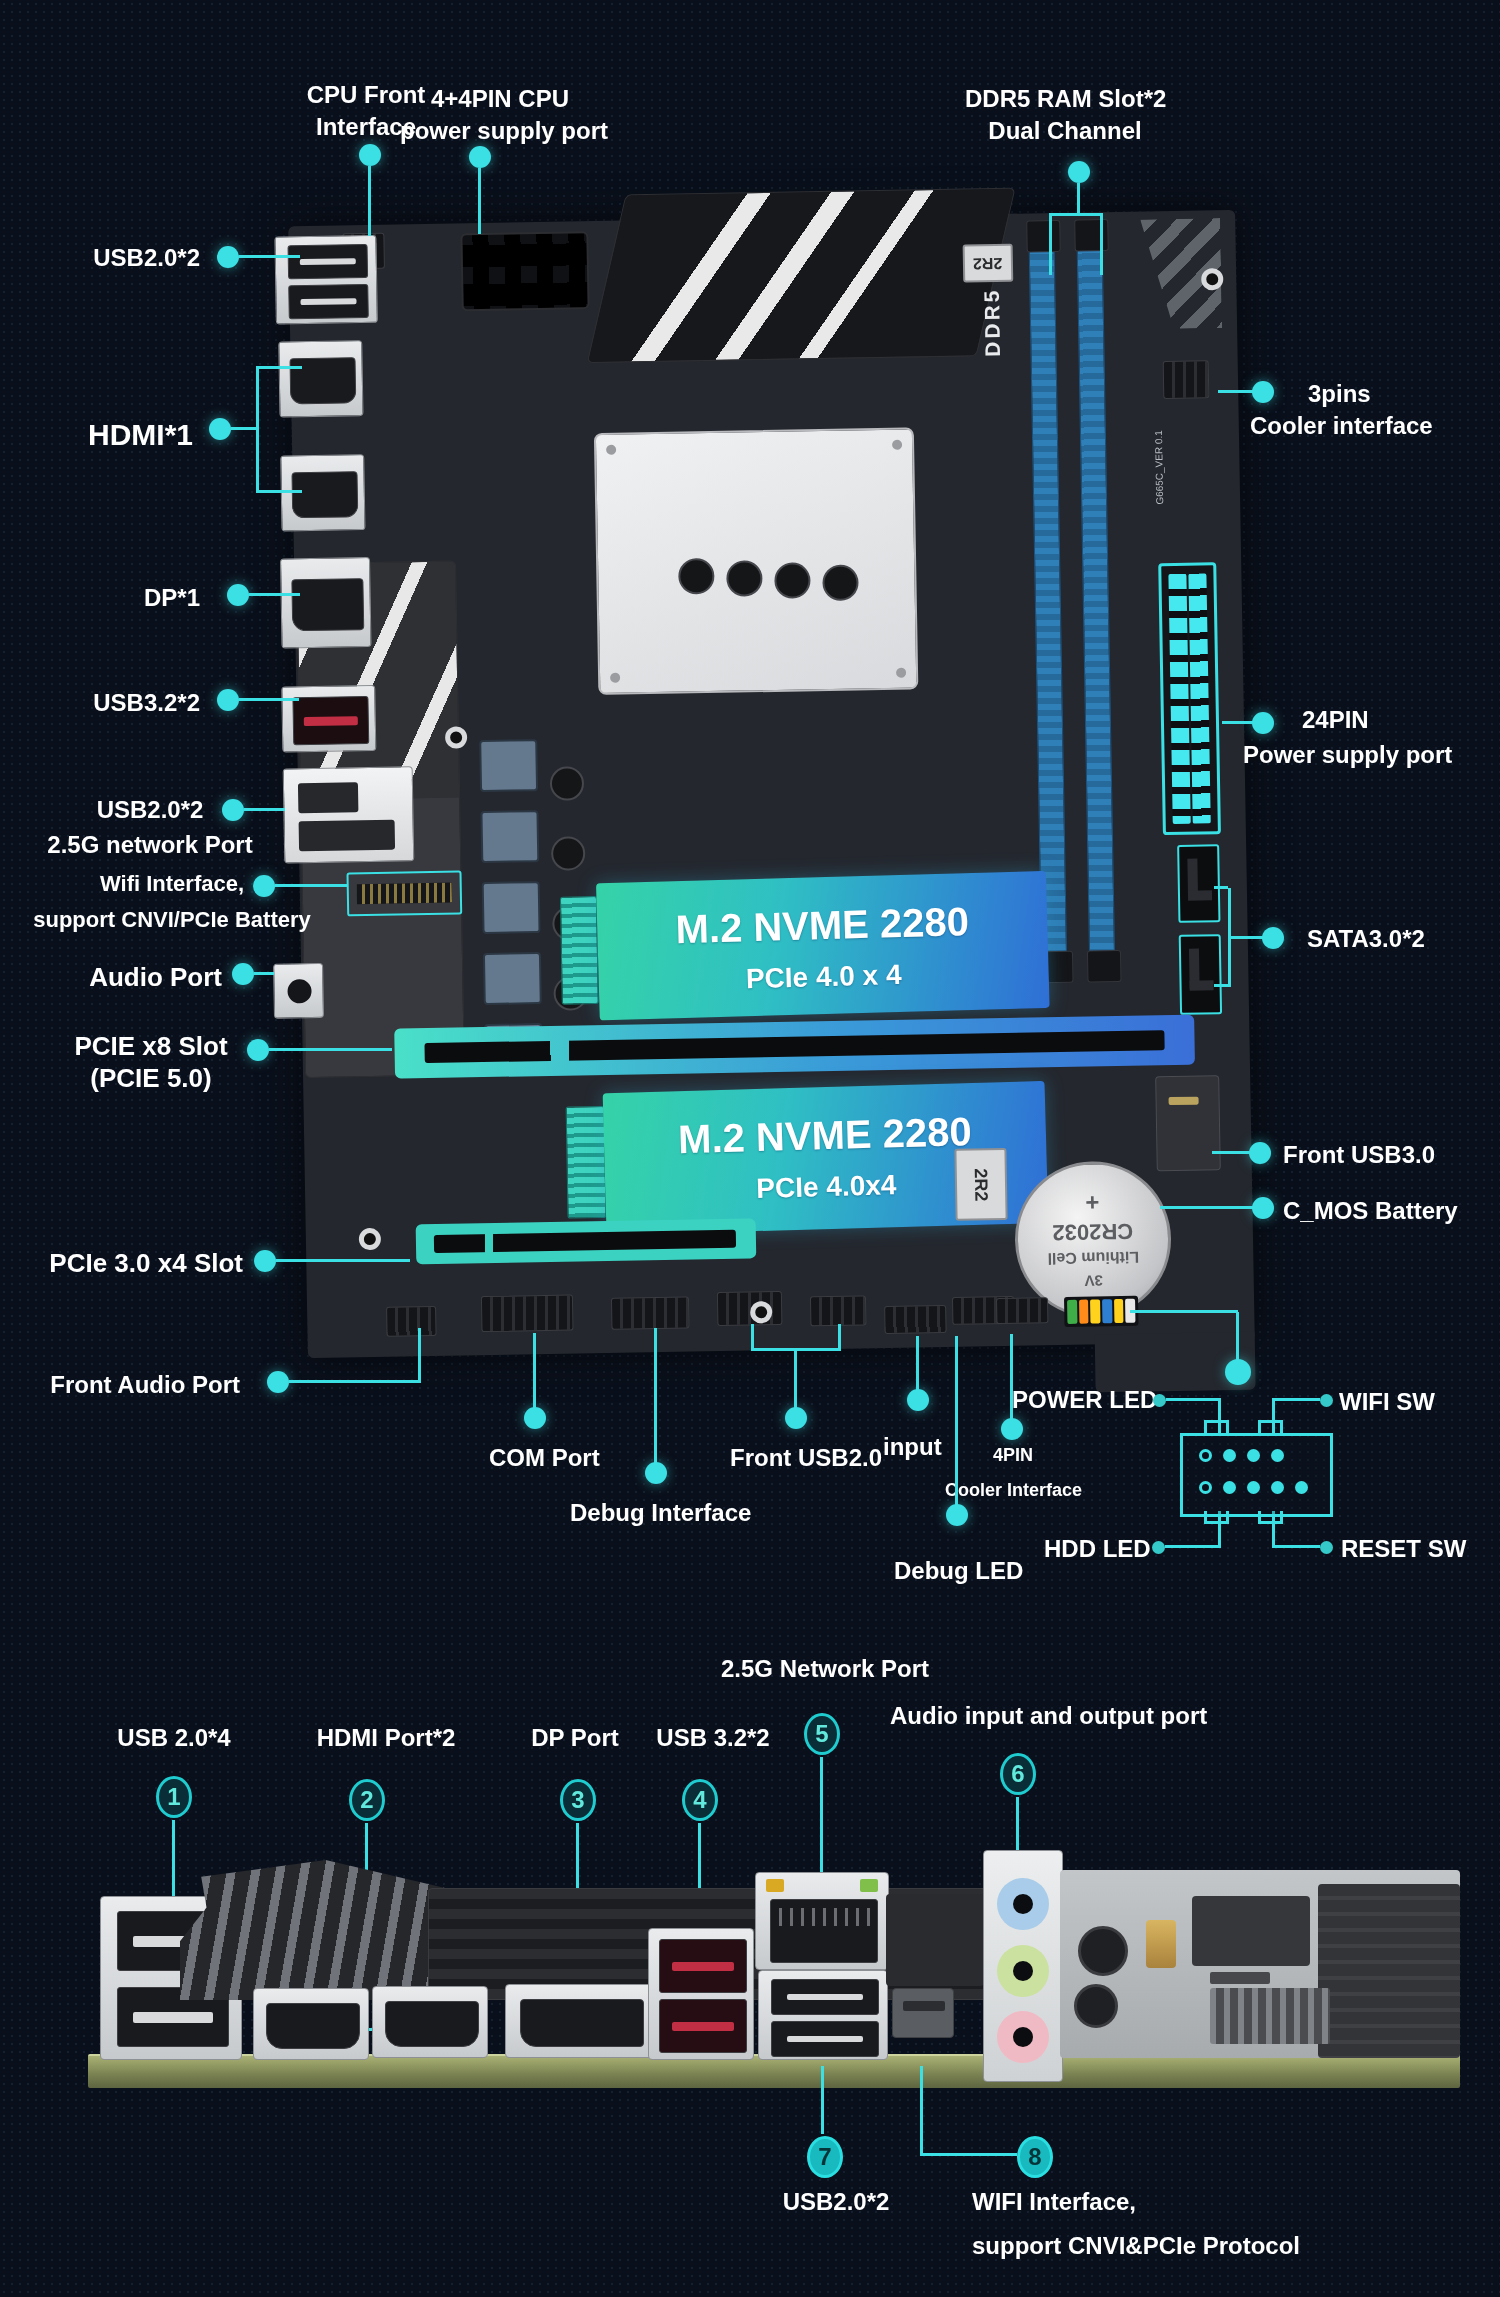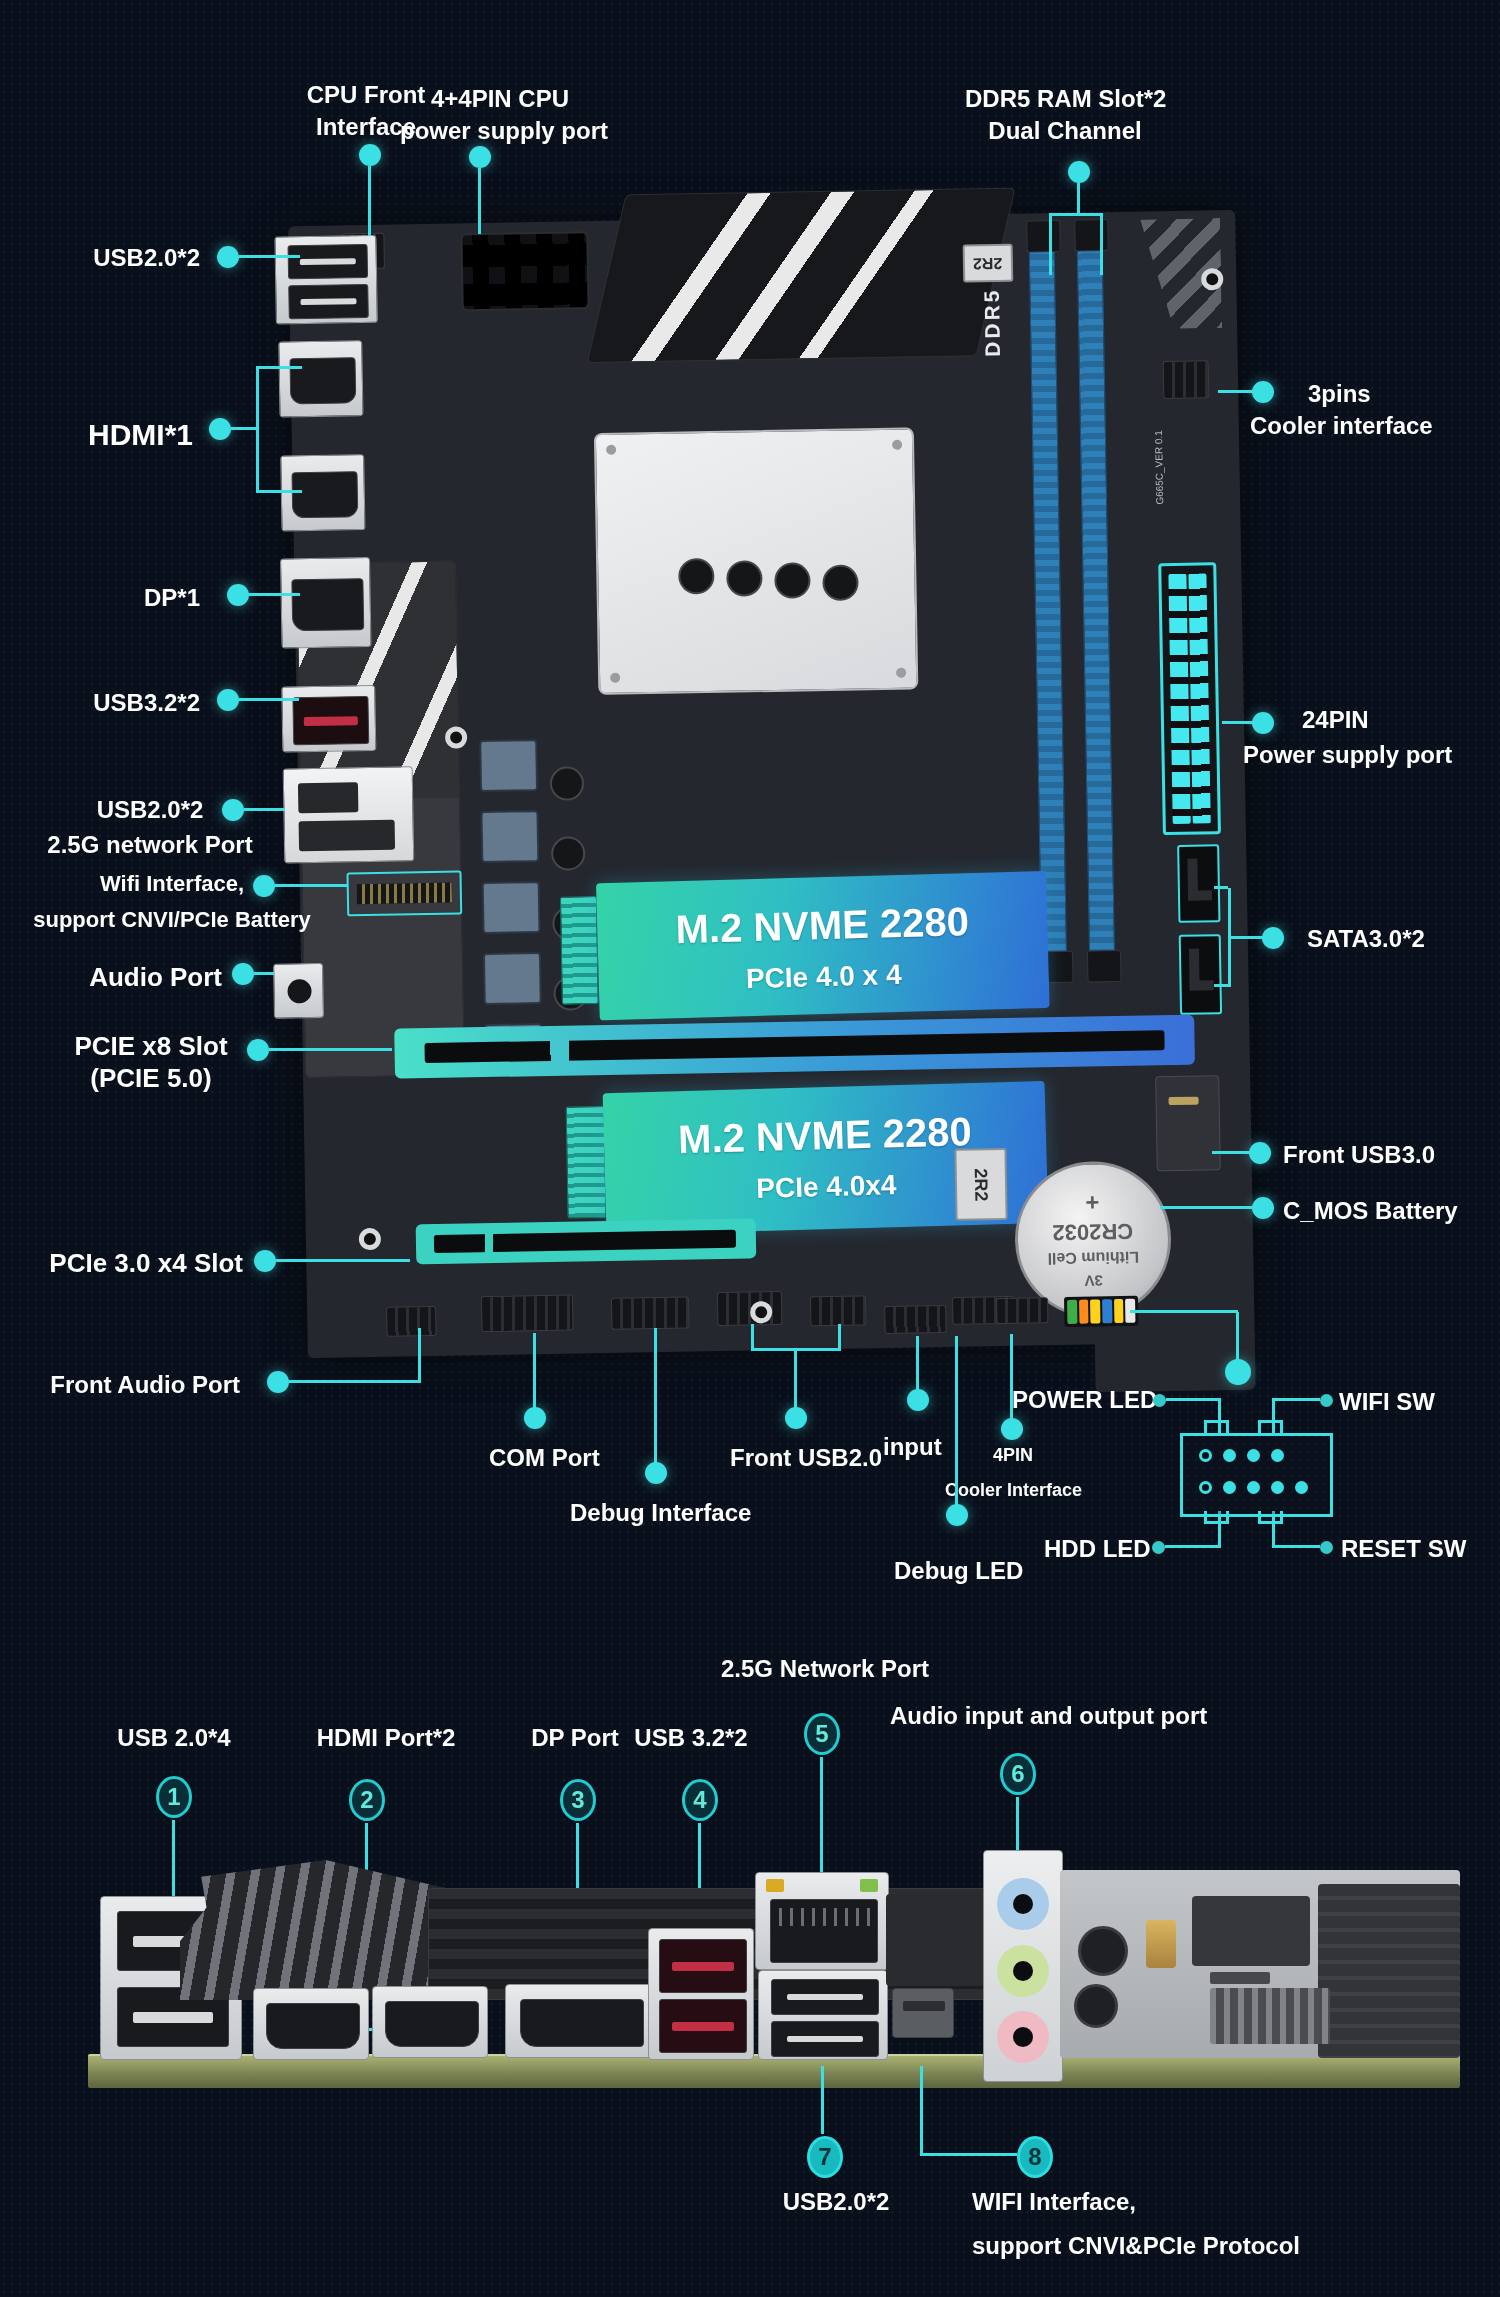--- a/index.html
+++ b/index.html
@@ -367,21 +367,21 @@
     </div>
   </div>
   <div class="part" style="left:1204px;top:1420px;width:25px;height:13px;border:3px solid var(--ac);border-bottom:none;"></div>
   <div class="part" style="left:1258px;top:1420px;width:25px;height:13px;border:3px solid var(--ac);border-bottom:none;"></div>
   <div class="part" style="left:1204px;top:1511px;width:25px;height:13px;border:3px solid var(--ac);border-top:none;"></div>
   <div class="part" style="left:1258px;top:1511px;width:25px;height:13px;border:3px solid var(--ac);border-top:none;"></div>
 
   <div class="lbl tc" style="left:74px;top:1723px;width:200px;">USB 2.0*4</div>
   <div class="lbl tc" style="left:286px;top:1723px;width:200px;">HDMI Port*2</div>
   <div class="lbl tc" style="left:475px;top:1723px;width:200px;">DP Port</div>
-  <div class="lbl tc" style="left:591px;top:1723px;width:200px;">USB 3.2*2</div>
+  <div class="lbl tc" style="left:613px;top:1723px;width:200px;">USB 3.2*2</div>
   <div class="lbl tc" style="left:721px;top:1654px;width:206px;">2.5G Network Port</div>
   <div class="lbl tc" style="left:890px;top:1701px;width:300px;">Audio input and output port</div>
 
   <div class="badge" style="left:156px;top:1776px;">
       <span>1</span>
     </div>
   <div class="badge" style="left:349px;top:1779px;">
       <span>2</span>
     </div>
   <div class="badge" style="left:560px;top:1779px;">

